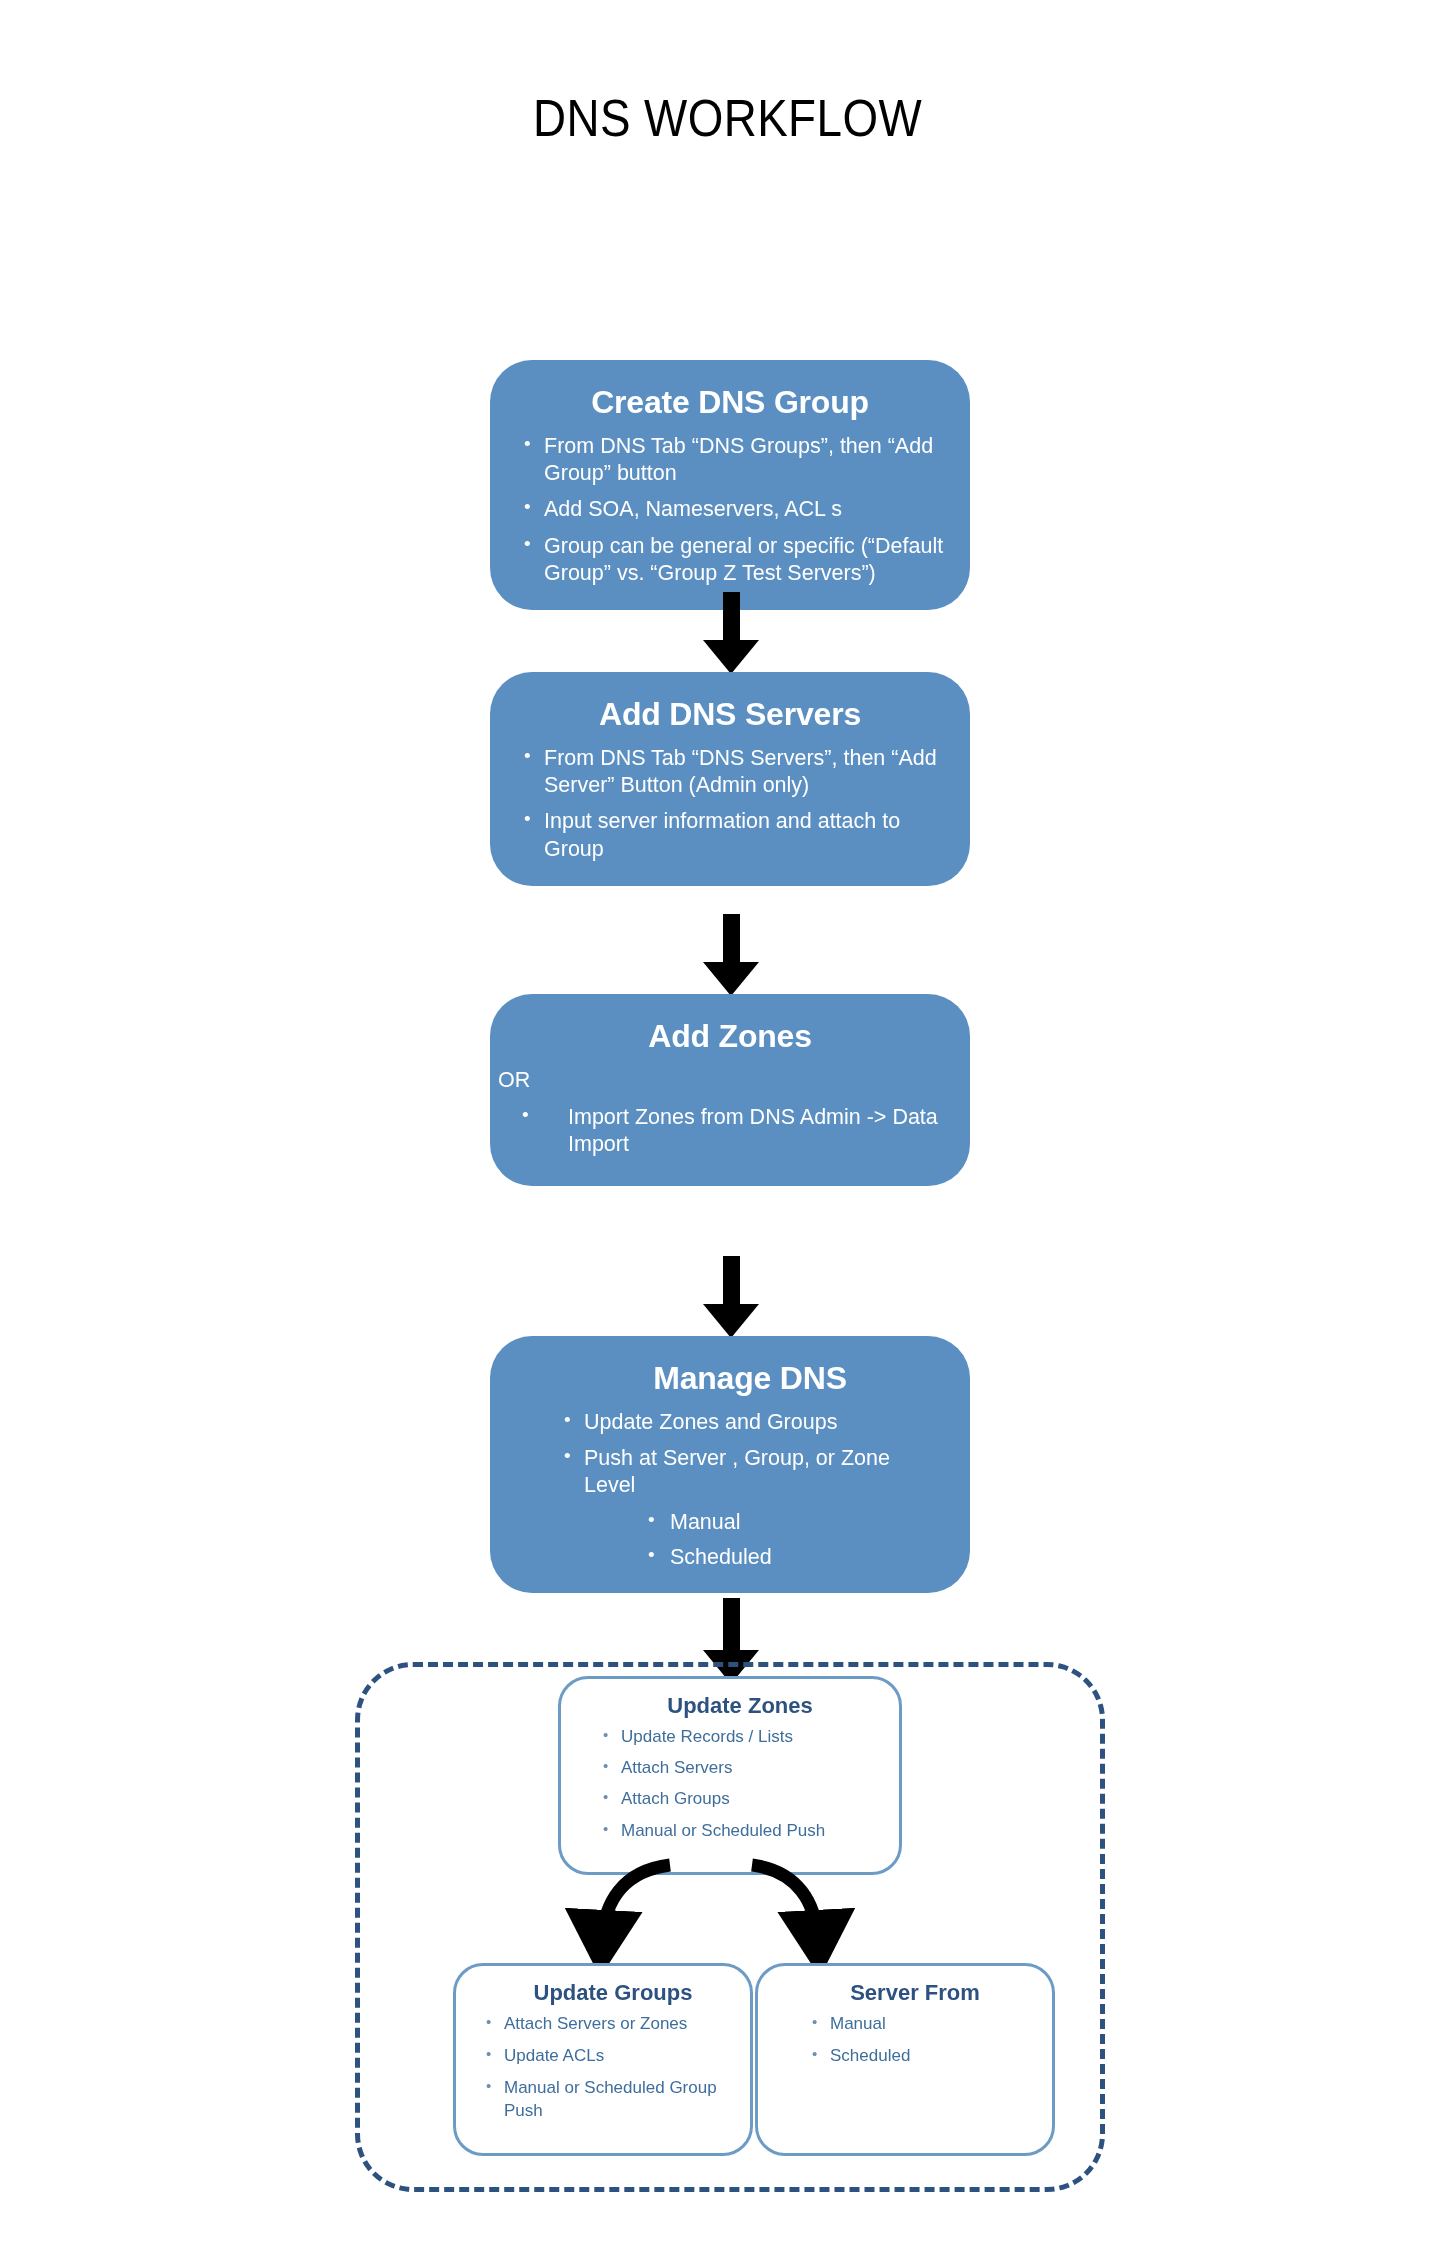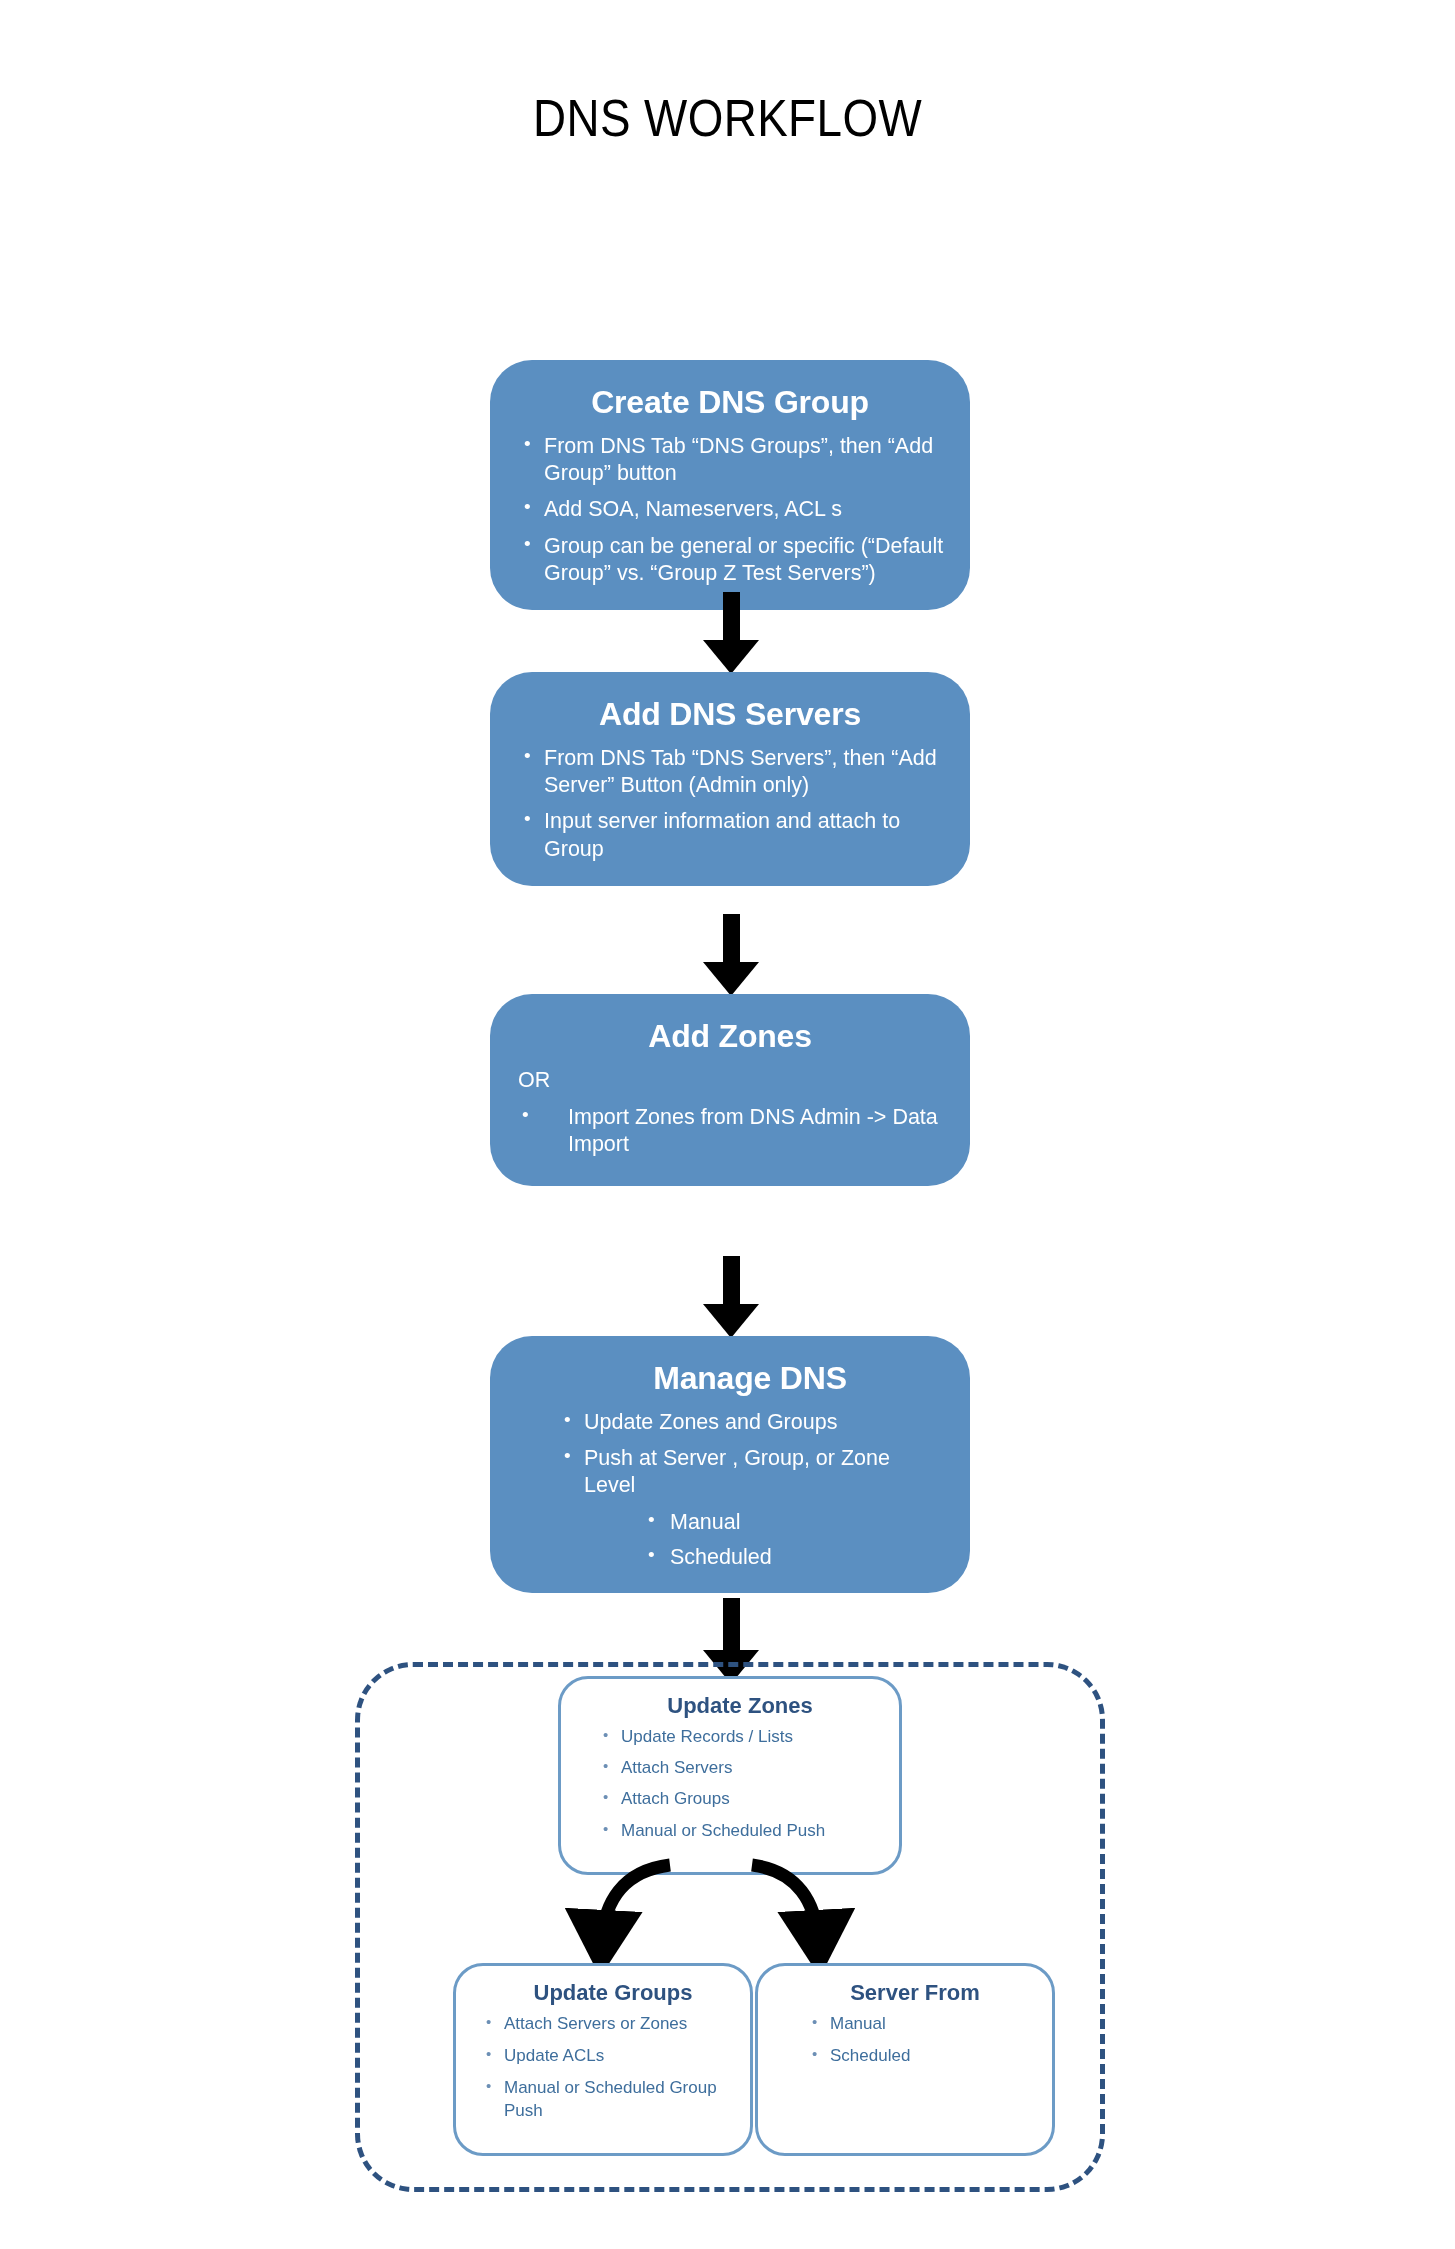--- a/index.html
+++ b/index.html
@@ -87,21 +87,21 @@
     font-size: 21.5px;
     margin-bottom: 8px;
   }
   .stage-list li.sub::before {
     left: 118px;
   }
   .plain-line {
     color: #ffffff;
     font-size: 21.5px;
     line-height: 1.27;
-    padding-left: 28px;
+    padding-left: 8px;
     margin: 0 0 10px 0;
   }
 
   
   #box-create-dns-group { top: 314px; margin-top: 46px; }
   #box-add-dns-servers  { top: 672px; }
   #box-add-zones        { top: 994px; }
   #box-manage-dns       { top: 1336px; padding-left: 40px; }
 
   

